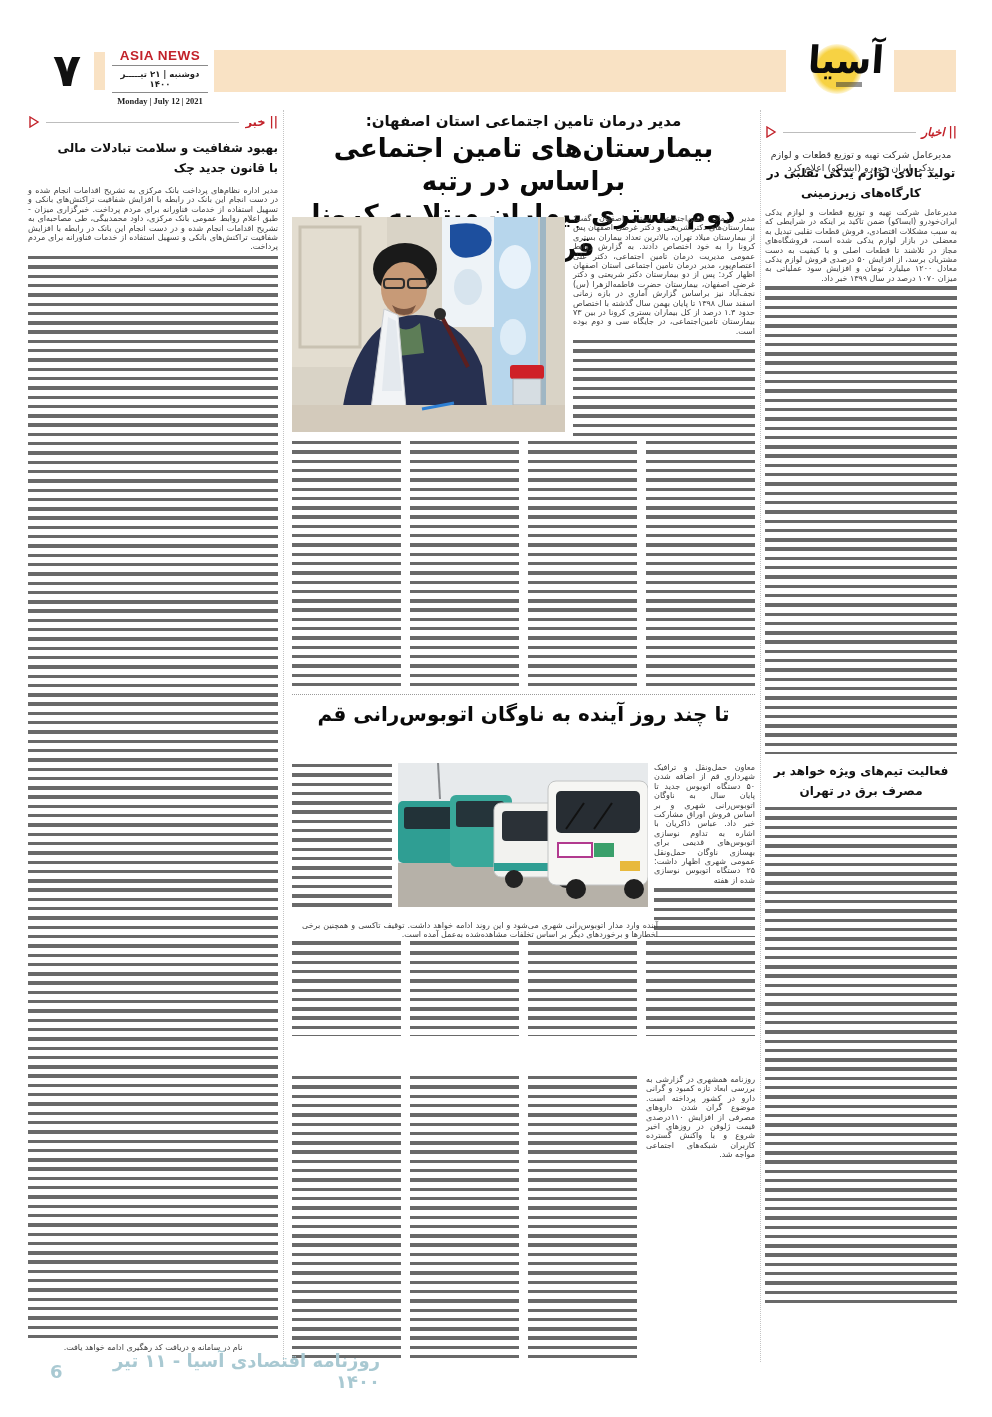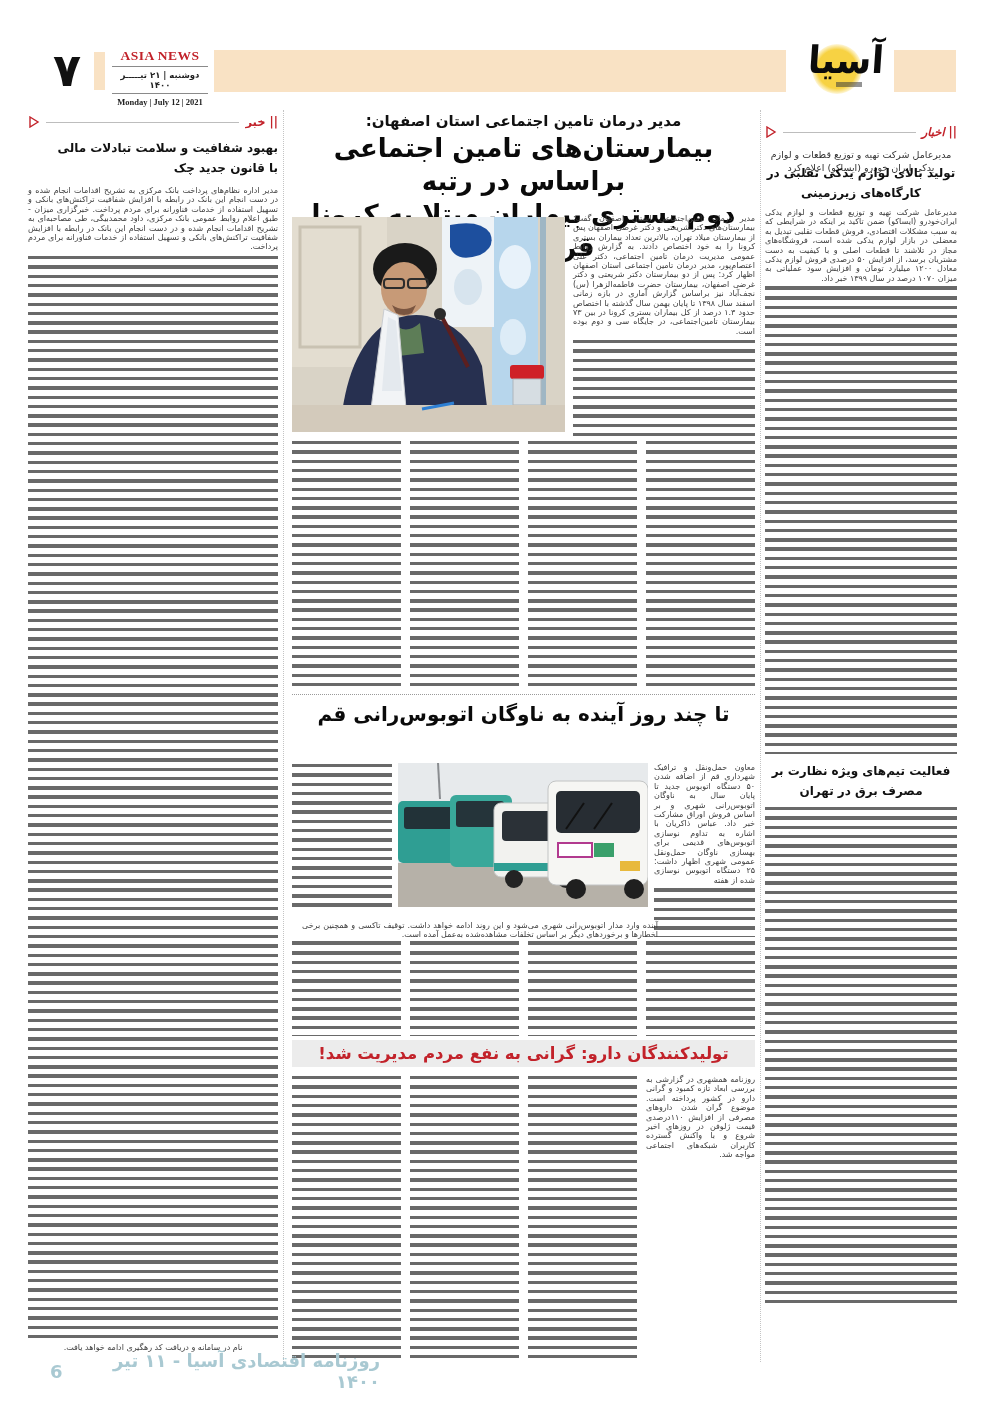--- a/index.html
+++ b/index.html
@@ -5,21 +5,21 @@
   html,body{margin:0;padding:0;background:#ffffff;}
   body{font-family:"DejaVu Sans",sans-serif;}
   #page{position:relative;width:992px;height:1417px;background:#fff;overflow:hidden;}
   .abs{position:absolute;}
   .rtl{direction:rtl;unicode-bidi:embed;}
 
   
   .pagenum{font-size:46px;font-weight:bold;color:#111;line-height:52px;text-align:center;}
   .peach{background:#f9e2c4;}
   .brand{width:96px;text-align:center;color:#222;}
-  .brand .t{font-family:Liberation Serif, serif;font-weight:bold;font-size:13.5px;color:#c2222a;letter-spacing:.5px;text-align:center;}
+  .brand .t{font-family:Liberation Sans, sans-serif;font-weight:bold;font-size:13.5px;color:#c2222a;letter-spacing:.5px;text-align:center;}
   .brand .rule{border-top:1px solid #8a8a8a;margin:2px 0;}
   .brand .fa{font-size:8.5px;font-weight:bold;padding:1px 0;}
   .brand .en{font-family:"Liberation Serif","DejaVu Serif",serif;font-size:8.5px;font-weight:bold;padding:1px 0;}
   .logo{width:100px;height:64px;}
   .logo .sun{position:absolute;left:22px;top:10px;width:50px;height:50px;border-radius:50%;
     background:radial-gradient(circle,#f7d243 55%,rgba(247,210,67,0) 74%);}
   .logo .word{position:absolute;right:6px;top:6px;font-size:36px;font-weight:bold;color:#0b0b0b;
     transform:scaleY(1.05) skewX(-4deg);line-height:40px;}
   .logo .sub{position:absolute;right:28px;top:48px;width:26px;height:5px;background:rgba(60,60,60,.55);}
 
@@ -212,21 +212,20 @@
         <div class="fill"></div>
       </div>
     <div class="col">
         <div class="fill"></div>
       </div>
     <div class="col">
         <div class="fill"></div>
       </div>
   </div>
 
-  <div class="abs redstrip rtl" style="left:292px;top:1040px;width:463px;height:27px;">تولیدکنندگان دارو: گرانی به نفع مردم مدیریت شد!</div>
 
   <div class="abs cols" style="left:292px;top:1075px;width:463px;height:285px;">
     <div class="col rtl">
       <p class="lead">روزنامه همشهری در گزارشی به بررسی ابعاد تازه کمبود و گرانی دارو در کشور پرداخته است. موضوع گران شدن داروهای مصرفی از افزایش ۱۱۰درصدی قیمت ژلوفن در روزهای اخیر شروع و با واکنش گسترده کاربران شبکه‌های اجتماعی مواجه شد.</p>
       <div class="fill"></div>
     </div>
     <div class="col">
         <div class="fill"></div>
       </div>
     <div class="col">
@@ -237,21 +236,21 @@
       </div>
   </div>
 
   <div class="abs sidekicker rtl" style="left:765px;top:137px;width:192px;margin-top:12px;">مدیرعامل شرکت تهیه و توزیع قطعات و لوازم یدکی ایران خودرو (ایساکو) اعلام کرد</div>
   <div class="abs sidehead rtl" style="left:765px;top:164px;width:192px;text-align:center;">تولید بالای لوازم یدکی تقلبی در کارگاه‌های زیرزمینی</div>
   <div class="abs bodybox rtl" style="left:765px;top:208px;width:192px;height:546px;">
     <p class="lead">مدیرعامل شرکت تهیه و توزیع قطعات و لوازم یدکی ایران‌خودرو (ایساکو) ضمن تاکید بر اینکه در شرایطی که به سبب مشکلات اقتصادی، فروش قطعات تقلبی تبدیل به معضلی در بازار لوازم یدکی شده است، فروشگاه‌های مجاز در تلاشند تا قطعات اصلی و با کیفیت به دست مشتریان برسد، از افزایش ۵۰ درصدی فروش لوازم یدکی معادل ۱۲۰۰ میلیارد تومان و افزایش سود عملیاتی به میزان ۱۰۷۰ درصد در سال ۱۳۹۹ خبر داد.</p>
     <div class="fill"></div>
   </div>
 
-  <div class="abs sidehead rtl" style="left:765px;top:762px;width:192px;text-align:center;">فعالیت تیم‌های ویژه نظارت بر مصرف برق در تهران</div>
+  <div class="abs sidehead rtl" style="left:765px;top:762px;width:192px;text-align:center;">فعالیت تیم‌های ویژه خواهد بر مصرف برق در تهران</div>
   <div class="abs bodybox" style="left:765px;top:806px;width:192px;height:500px;">
     <div class="fill"></div>
   </div>
 
   <div class="abs" style="left:28px;top:139px;width:250px;">
     <div class="sidehead rtl" style="text-align:right;">بهبود شفافیت و سلامت تبادلات مالی</div>
     <div class="sidehead rtl" style="text-align:right;">با قانون جدید چک</div>
   </div>
   <div class="abs bodybox rtl" style="left:28px;top:186px;width:250px;height:1166px;">
     <p class="lead">مدیر اداره نظام‌های پرداخت بانک مرکزی به تشریح اقدامات انجام شده و در دست انجام این بانک در رابطه با افزایش شفافیت تراکنش‌های بانکی و تسهیل استفاده از خدمات فناورانه برای مردم پرداخت. خبرگزاری میزان - طبق اعلام روابط عمومی بانک مرکزی، داود محمدبیگی، طی مصاحبه‌ای به تشریح اقدامات انجام شده و در دست انجام این بانک در رابطه با افزایش شفافیت تراکنش‌های بانکی و تسهیل استفاده از خدمات فناورانه برای مردم پرداخت.</p>

